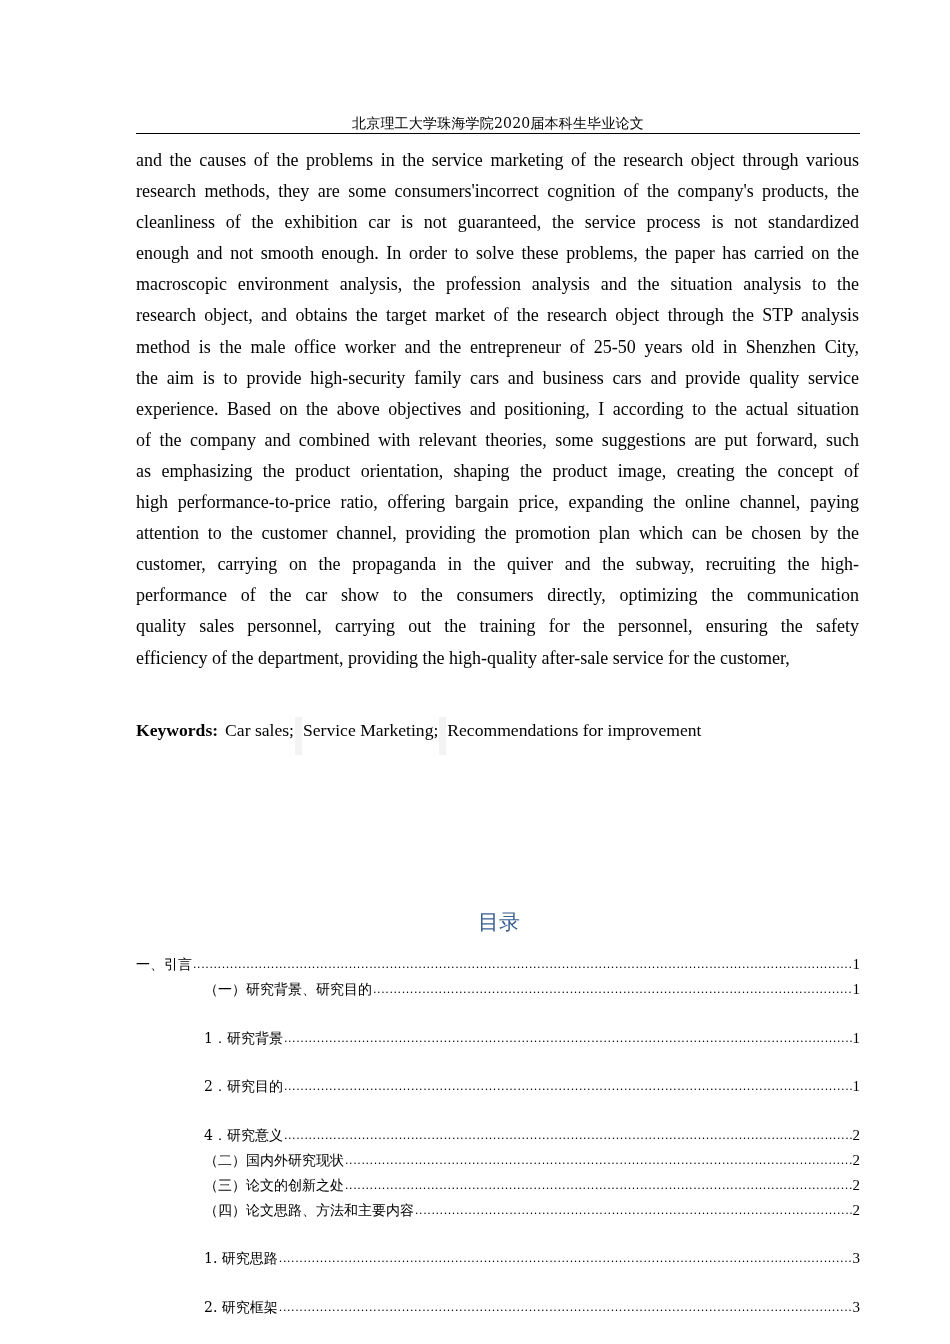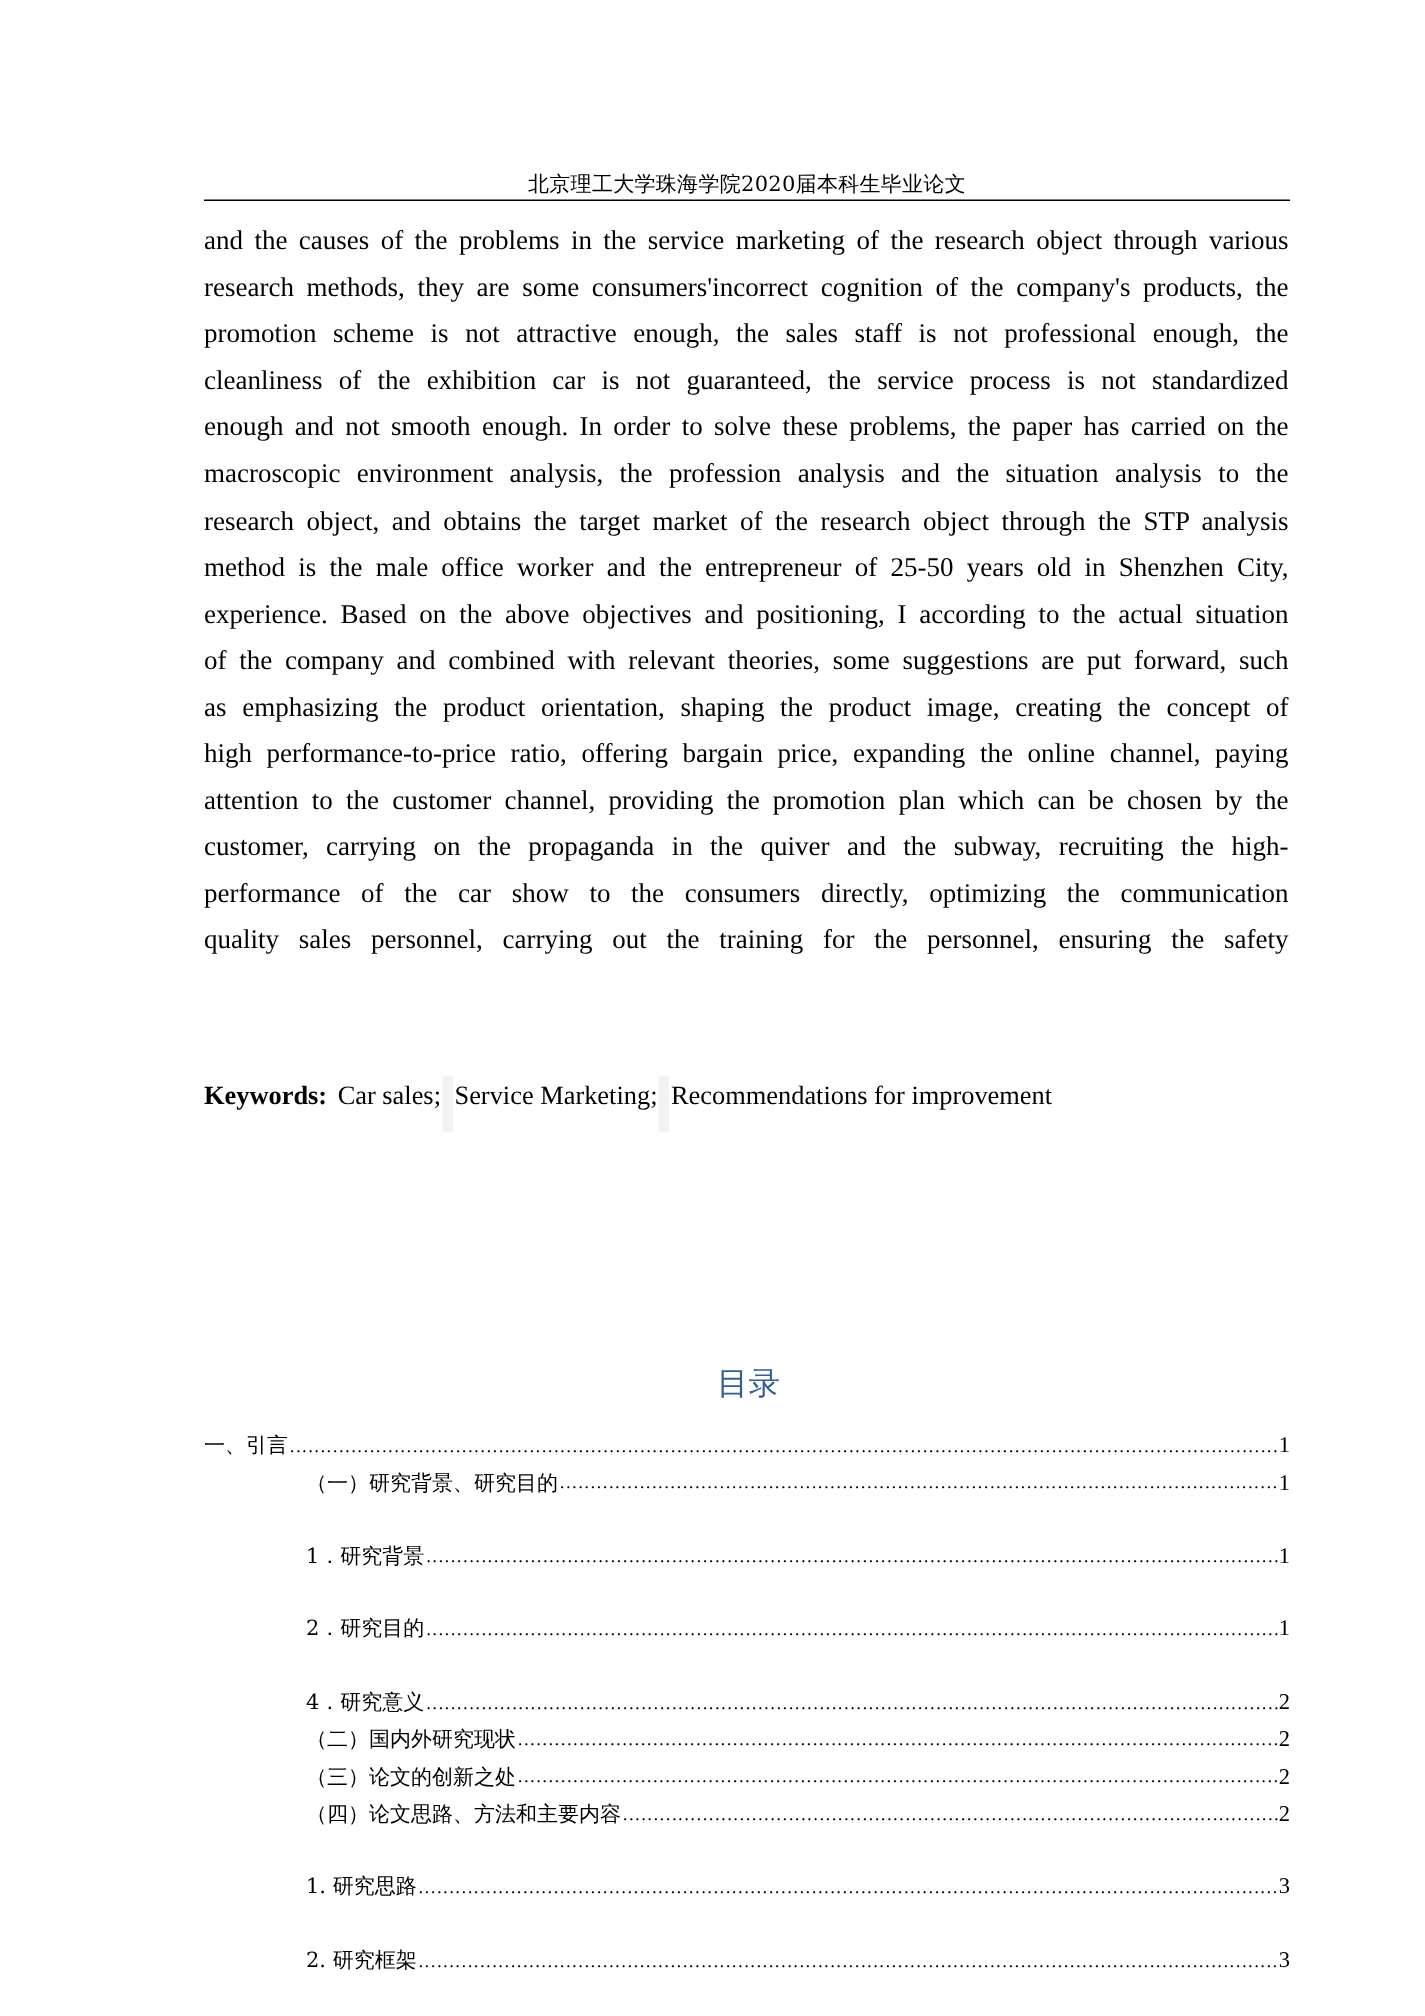--- a/index.html
+++ b/index.html
@@ -44,34 +44,35 @@
 </head>
 <body>
 
 <div class="page">
   <div class="header">北京理工大学珠海学院2020届本科生毕业论文</div>
   <div class="header-rule"></div>
 
   <div class="body-text">
     <span class="ln">and the causes of the problems in the service marketing of the research object through various</span>
     <span class="ln">research methods, they are some consumers'incorrect cognition of the company's products, the</span>
-    <span class="ln">promotion scheme is not attractive enough, the sales staff is not professional enough, the</span>
     <span class="ln">cleanliness of the exhibition car is not guaranteed, the service process is not standardized</span>
     <span class="ln">enough and not smooth enough. In order to solve these problems, the paper has carried on the</span>
     <span class="ln">macroscopic environment analysis, the profession analysis and the situation analysis to the</span>
     <span class="ln">research object, and obtains the target market of the research object through the STP analysis</span>
     <span class="ln">method is the male office worker and the entrepreneur of 25-50 years old in Shenzhen City,</span>
+    <span class="ln">the aim is to provide high-security family cars and business cars and provide quality service</span>
     <span class="ln">experience. Based on the above objectives and positioning, I according to the actual situation</span>
     <span class="ln">of the company and combined with relevant theories, some suggestions are put forward, such</span>
     <span class="ln">as emphasizing the product orientation, shaping the product image, creating the concept of</span>
     <span class="ln">high performance-to-price ratio, offering bargain price, expanding the online channel, paying</span>
     <span class="ln">attention to the customer channel, providing the promotion plan which can be chosen by the</span>
     <span class="ln">customer, carrying on the propaganda in the quiver and the subway, recruiting the high-</span>
     <span class="ln">performance of the car show to the consumers directly, optimizing the communication</span>
     <span class="ln">quality sales personnel, carrying out the training for the personnel, ensuring the safety</span>
+    <span class="ln last">efficiency of the department, providing the high-quality after-sale service for the customer,</span>
   </div>
 
   <div class="keywords">
     <b>Keywords:</b><span>Car sales;</span><span class="kw-bar"></span><span>Service Marketing;</span><span class="kw-bar"></span><span>Recommendations for improvement</span>
   </div>
 
   <div class="toc-title">目录</div>
 
   <div class="toc">
     <div class="toc-row lvl1">

